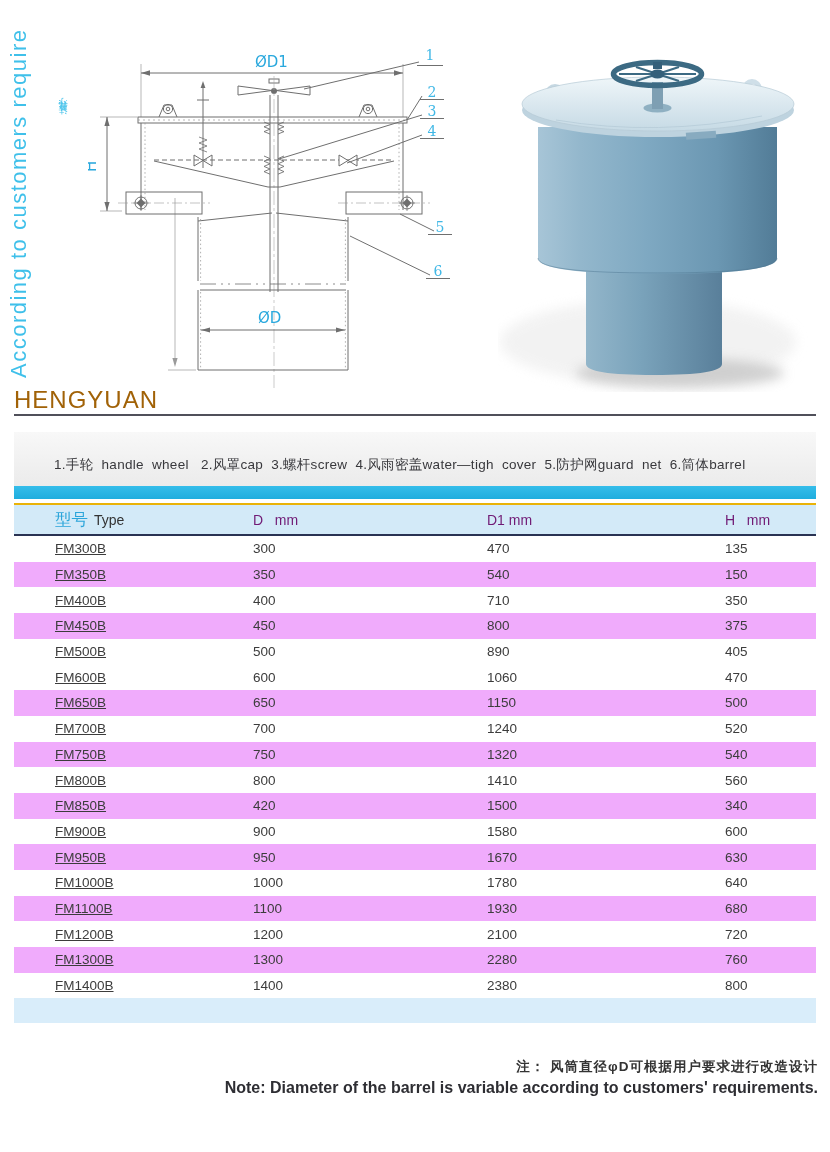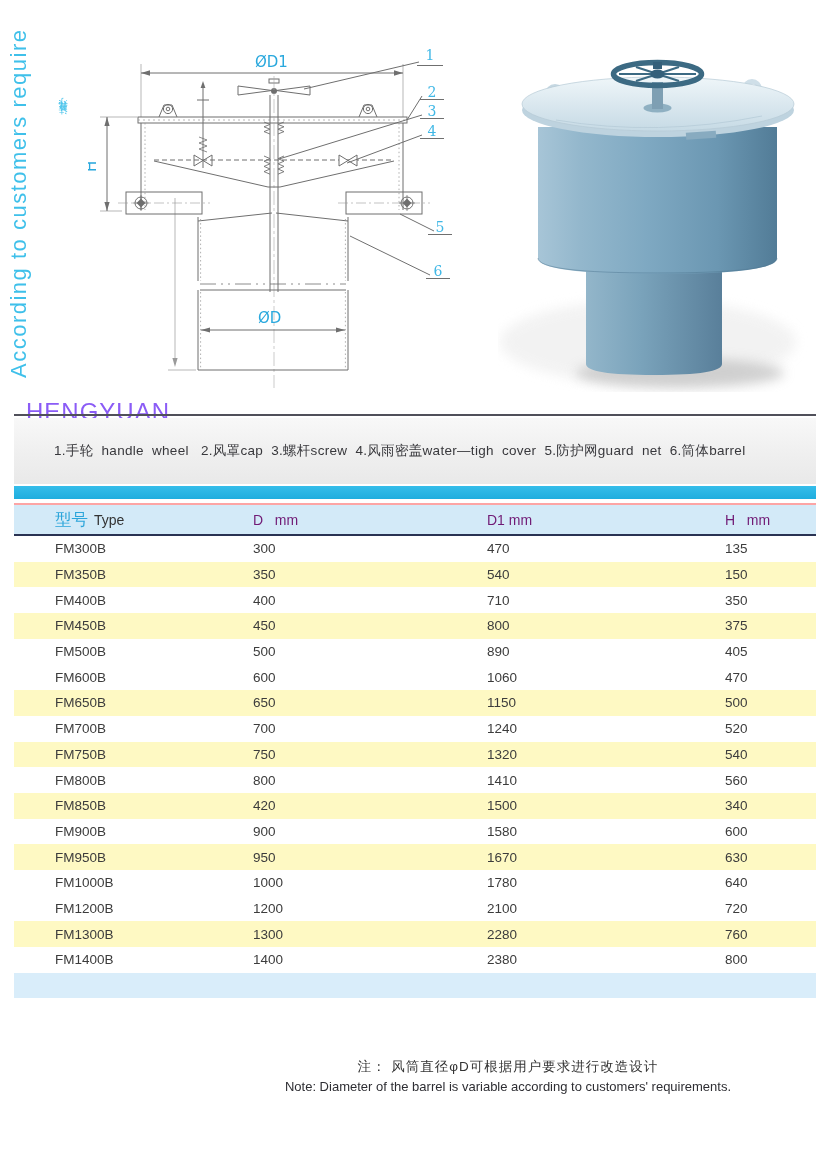--- a/index.html
+++ b/index.html
@@ -13,48 +13,48 @@
   .vnote{position:absolute;left:57px;top:112px;
          writing-mode:vertical-rl;transform:rotate(180deg);
          font-size:9px;color:#44c2ea;letter-spacing:2px;}
 
   .drawing{position:absolute;left:88px;top:40px;}
   .photo{position:absolute;left:498px;top:42px;}
 
   .dimtext{font:15px "DejaVu Sans",sans-serif;fill:#29a8dd;}
   .numtext{font:14px "DejaVu Serif",serif;fill:#41b8e6;text-anchor:middle;}
 
-  .brand{position:absolute;left:14px;top:388px;margin:12px;font-size:24px;line-height:24px;
-         font-weight:normal;letter-spacing:1px;color:#8b5cf6;}
+  .brand{position:absolute;left:14px;top:388px;margin:0;font-size:24px;line-height:24px;
+         font-weight:normal;letter-spacing:1px;color:#a16207;}
   .rule{position:absolute;left:14px;top:414px;width:802px;height:2px;background:#50505a;}
 
-  .legend-box{position:absolute;left:14px;top:418px;width:802px;height:66px;
+  .legend-box{position:absolute;left:14px;top:432px;width:802px;height:66px;
               background:linear-gradient(180deg,#f8f8f8 0%,#efefef 55%,#e9e9e9 100%);}
   .legend-text{display:block;padding:24px 0 0 40px;font-size:13.5px;color:#38383c;
                letter-spacing:0.3px;white-space:pre;}
 
   .accent-bar{position:absolute;left:14px;top:486px;width:802px;height:13px;
               background:linear-gradient(180deg,#35bdea,#1fadde);}
 
-  .spec-table{position:absolute;left:14px;top:503px;width:802px;border-top:2px solid #fca5a5;}
+  .spec-table{position:absolute;left:14px;top:503px;width:802px;border-top:2px solid #eab308;}
   .t-head{height:29px;background:#d3eaf8;border-bottom:2px solid #2a3353;
           display:grid;grid-template-columns:239px 234px 238px 1fr;align-items:center;}
   .h-type{padding-left:41px;}
   .h-type .cn{font-size:16.5px;color:#2ba5da;}
   .h-type .en{font-size:14px;color:#333;margin-left:6px;}
   .h-col{font-size:14px;color:#701a75;white-space:pre;}
   .t-row{height:25.7px;display:grid;grid-template-columns:239px 234px 238px 1fr;
          align-items:center;font-size:13.5px;color:#3c3c3c;background:#ffffff;}
-  .t-row.alt{background:#fef9c3;}
-  .t-row .cell:first-child{padding-left:41px;}
+  .t-row.alt{background:#f0abfc;}
+  .t-row .cell:first-child{padding-left:41px;text-decoration:underline;}
   .t-foot{height:25px;background:#d9edfa;}
 
-  .note-block{position:absolute;right:12px;top:1058px;width:620px;text-align:center;}
+  .note-block{position:absolute;right:12px;top:1058px;width:620px;text-align:right;font-weight:bold;}
   .note-cn{font-size:13.5px;color:#333;letter-spacing:1px;margin-bottom:3px;}
-  .note-en{font-size:13px;color:#2e2e33;}
+  .note-en{font-size:16px;color:#2e2e33;}
 </style>
 </head>
 <body>
 
 <div class="page">
 
   <div class="vbanner">According to customers require</div>
   <div class="vnote">法兰孔尺寸</div>
 
   <svg class="drawing" width="374" height="352" viewBox="0 0 374 352">
@@ -319,20 +319,26 @@
     <div class="cell">630</div>
   </div>
 
   <div class="t-row">
     <div class="cell">FM1000B</div>
     <div class="cell">1000</div>
     <div class="cell">1780</div>
     <div class="cell">640</div>
   </div>
 
+  <div class="t-row alt">
+    <div class="cell">FM1100B</div>
+    <div class="cell">1100</div>
+    <div class="cell">1930</div>
+    <div class="cell">680</div>
+  </div>
 
   <div class="t-row">
     <div class="cell">FM1200B</div>
     <div class="cell">1200</div>
     <div class="cell">2100</div>
     <div class="cell">720</div>
   </div>
 
   <div class="t-row alt">
     <div class="cell">FM1300B</div>

